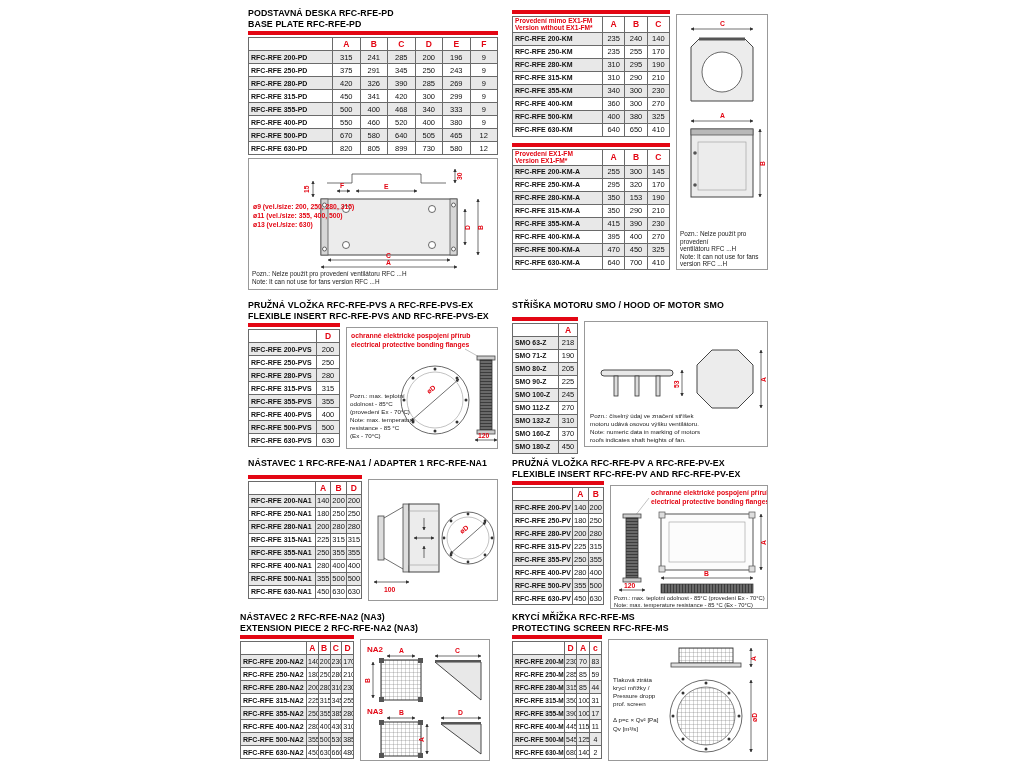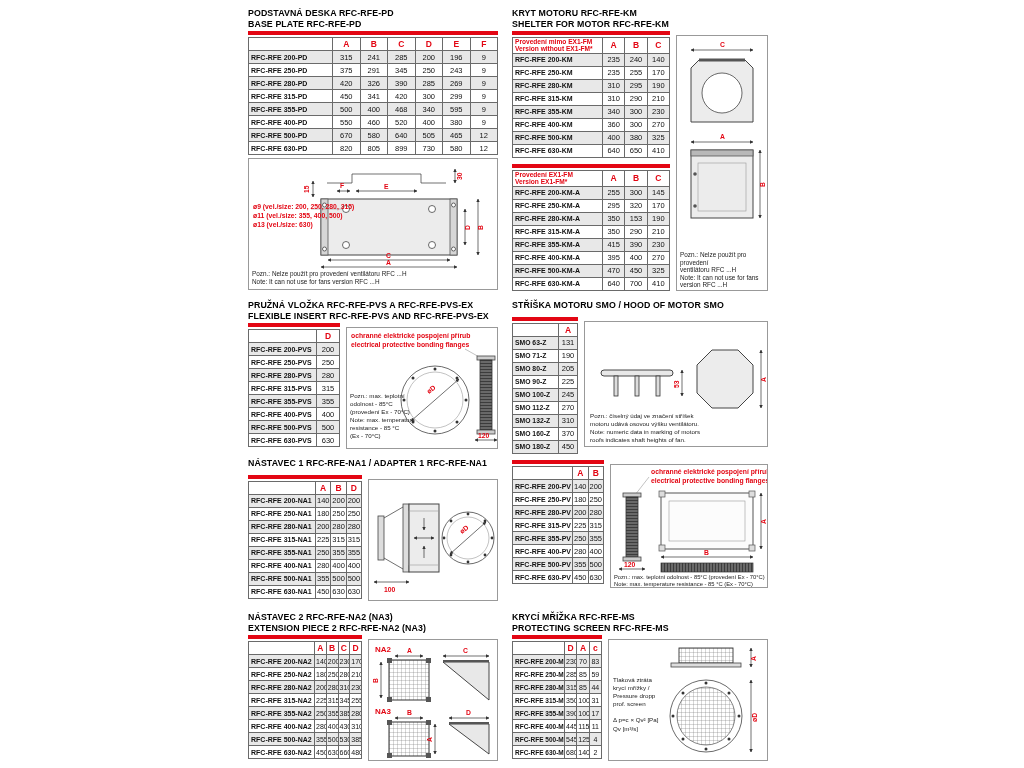--- a/index.html
+++ b/index.html
@@ -115,21 +115,21 @@
             <td>300</td>
             <td>299</td>
             <td>9</td>
           </tr>
           <tr>
             <td class="model">RFC-RFE 355-PD</td>
             <td>500</td>
             <td>400</td>
             <td>468</td>
             <td>340</td>
-            <td>595</td>
+            <td>333</td>
             <td>9</td>
           </tr>
           <tr>
             <td class="model">RFC-RFE 400-PD</td>
             <td>550</td>
             <td>460</td>
             <td>520</td>
             <td>400</td>
             <td>380</td>
             <td>9</td>
@@ -191,24 +191,20 @@
       <text class="redlabel" x="4" y="68">ø13 (vel./size: 630)</text>
     </svg>
     <div class="note-html">
       <div>Pozn.: Nelze použít pro provedení ventilátoru RFC ...H</div>
       <div>Note: It can not use for fans version RFC ...H</div>
     </div>
   </div>
 </div>
 
 <div class="sec" style="left:512px;top:8px;width:256px">
-  <div class="sec-title">
-    <div>KRYT MOTORU RFC-RFE-KM</div>
-    <div>SHELTER FOR MOTOR RFC-RFE-KM</div>
-  </div>
   <div class="row" style="margin-top:0">
     <div style="width:158px">
       <div class="tablewrap">
         <div class="redbar"></div>
         <table class="dtable t-km">
             <thead>
               <tr>
                 <th class="corner">Provedení mimo EX1-FM<br>Version without EX1-FM*</th>
                 <th>A</th>
                 <th>B</th>
@@ -452,21 +448,21 @@
       <table class="dtable t-smo">
           <thead>
             <tr>
               <th class="corner"></th>
               <th>A</th>
             </tr>
           </thead>
           <tbody>
             <tr>
               <td class="model">SMO 63-Z</td>
-              <td>131</td>
+              <td>218</td>
             </tr>
             <tr>
               <td class="model">SMO 71-Z</td>
               <td>190</td>
             </tr>
             <tr>
               <td class="model">SMO 80-Z</td>
               <td>205</td>
             </tr>
             <tr>
@@ -608,20 +604,24 @@
         <circle cx="82" cy="75" r="1.4" fill="#333"></circle>
           <circle cx="116" cy="75" r="1.4" fill="#333"></circle>
         <line class="dl" x1="81" y1="74" x2="117" y2="42" marker-start="url(#arr)" marker-end="url(#arr)"></line>
         <text class="dim" x="93" y="54" transform="rotate(-38 93 54)">øD</text>
       </svg>
     </div>
   </div>
 </div>
 
 <div class="sec" style="left:512px;top:458px;width:256px">
+  <div class="sec-title">
+    <div>PRUŽNÁ VLOŽKA RFC-RFE-PV A RFC-RFE-PV-EX</div>
+    <div>FLEXIBLE INSERT RFC-RFE-PV AND RFC-RFE-PV-EX</div>
+  </div>
   <div class="row">
     <div class="tablewrap">
       <div class="redbar"></div>
       <table class="dtable t-pv">
           <thead>
             <tr>
               <th class="corner"></th>
               <th>A</th>
               <th>B</th>
             </tr>
@@ -691,21 +691,21 @@
         <line class="dl" x1="50" y1="92" x2="142" y2="92" marker-start="url(#arr)" marker-end="url(#arr)"></line>
         <text class="dim" x="93" y="90">B</text>
         <rect x="50" y="98" width="92" height="9" fill="url(#bellv)" stroke="#333" stroke-width="0.7"></rect>
         <text class="note" x="3" y="114" style="font-size:5.8px">Pozn.: max. teplotní odolnost - 85°C (provedení Ex - 70°C)</text>
         <text class="note" x="3" y="121" style="font-size:5.8px">Note: max. temperature resistance - 85 °C (Ex - 70°C)</text>
       </svg>
     </div>
   </div>
 </div>
 
-<div class="sec" style="left:248px;top:612px;width:250px">
+<div class="sec" style="left:240px;top:612px;width:250px">
   <div class="sec-title">
     <div>NÁSTAVEC 2 RFC-RFE-NA2 (NA3)</div>
     <div>EXTENSION PIECE 2 RFC-RFE-NA2 (NA3)</div>
   </div>
   <div class="row">
     <div class="tablewrap">
       <div class="redbar"></div>
       <table class="dtable t-na2">
           <thead>
             <tr>

